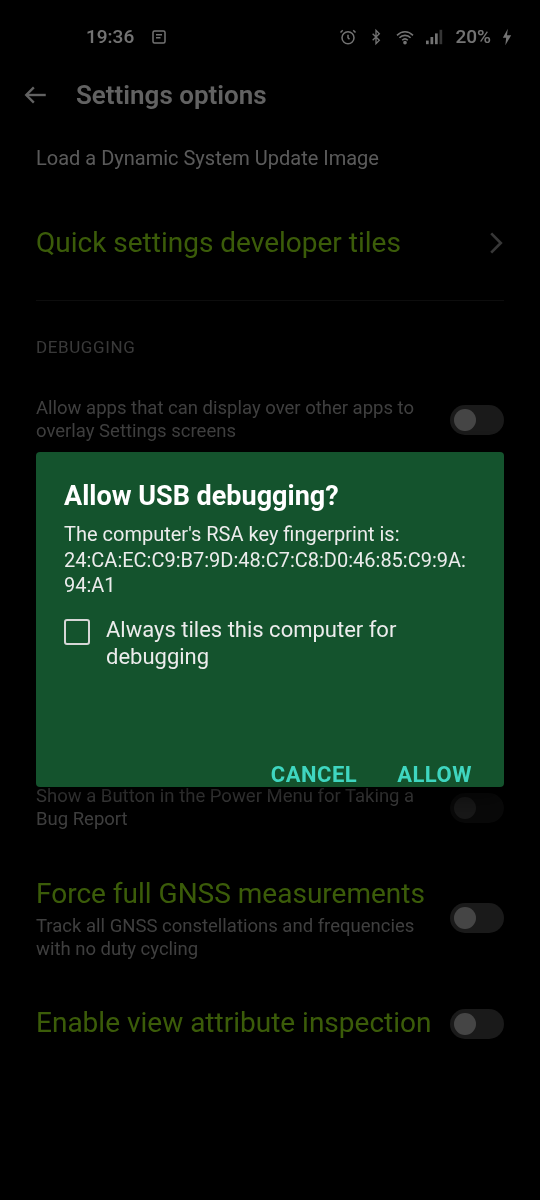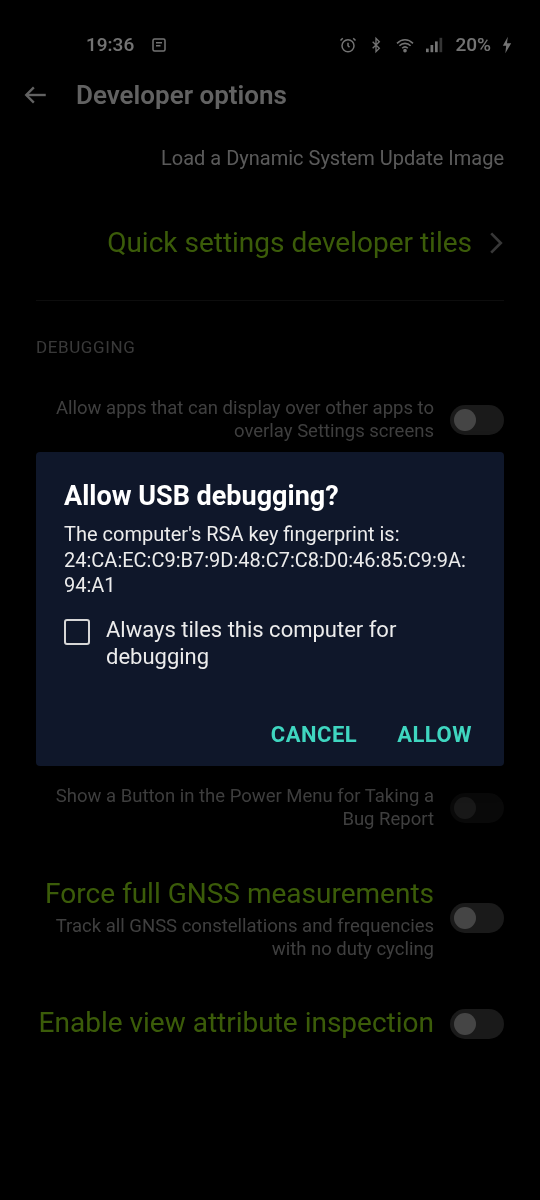--- a/index.html
+++ b/index.html
@@ -10,21 +10,21 @@
     color: #fff;
     font-family: -apple-system, Roboto, "Helvetica Neue", Arial, sans-serif;
     overflow: hidden;
     position: relative;
   }
 
   
   .statusbar {
     height: 56px;
     display: flex;
-    align-items: flex-end;
+    align-items: center;
     justify-content: space-between;
     padding: 17px 28px 0 86px;
     font-size: 19px;
     font-weight: 500;
     color: #fff;
   }
   .statusbar .left { display: flex; align-items: center; gap: 16px; }
   .statusbar .right { display: flex; align-items: center; gap: 11px; }
   .sb-icon { display:inline-flex; align-items:center; justify-content:center; }
   .sb-icon svg { display:block; }
@@ -48,21 +48,20 @@
   .content {
     padding: 0 36px;
   }
   .item {
     padding: 22px 0;
     display: flex;
     align-items: center;
     justify-content: space-between;
     gap: 16px;
     min-height: 60px;
-    text-align: right;
   }
   .item .text { flex: 1; min-width:0; }
   .item .title {
     font-size: 28px;
     color: #84cc16;
     line-height: 1.25;
     margin-bottom: 4px;
   }
   .item .sub {
     font-size: 18.5px;
@@ -102,23 +101,23 @@
     background: rgba(0,0,0,0.55);
     z-index: 10;
   }
 
   
   .dialog {
     position: absolute;
     z-index: 20;
     left: 36px; right: 36px;
     top: 452px;
-    background: #0f172a;
+    background: #14532d;
     border-radius: 4px;
-    padding: 28px 28px 19px 28px;
+    padding: 28px 28px 0 28px;
     box-shadow: 0 8px 24px rgba(0,0,0,0.6);
   }
   .dialog .dlg-title {
     font-size: 27px;
     font-weight: 700;
     color: #fff;
     margin-bottom: 10px;
   }
   .dialog .dlg-body {
     font-size: 20px;
@@ -149,20 +148,21 @@
     justify-content:flex-end;
     gap: 40px;
     margin-top: 52px;
     padding-right: 4px;
   }
   .dialog .actions .btn {
     font-size: 22px;
     font-weight: 700;
     letter-spacing: 0.5px;
     color: #3fd6c0;
+    margin-top: 40px;
   }
 </style>
 </head>
 <body>
 
 <div class="statusbar">
   <div class="left">
     <span>19:36</span>
     <span class="sb-icon">
       <svg width="18" height="18" viewBox="0 0 24 24" fill="none" stroke="#fff" stroke-width="2">
@@ -210,21 +210,21 @@
   </div>
 </div>
 
 <div class="appbar">
   <div class="back">
     <svg width="26" height="26" viewBox="0 0 24 24" fill="none" stroke="currentColor" stroke-width="2.2">
       <line x1="21" y1="12" x2="3" y2="12"></line>
         <polyline points="10 5 3 12 10 19"></polyline>
     </svg>
   </div>
-  <div class="title">Developer options</div>
+  <div class="title">Settings options</div>
 </div>
 
 <div class="content">
 
   <div class="item small" style="padding-top:12px;">
     <div class="text">
         <div class="title" style="font-size:20px;color:#c8c8c8;">Load a Dynamic System Update Image</div>
       </div>
   </div>
 

